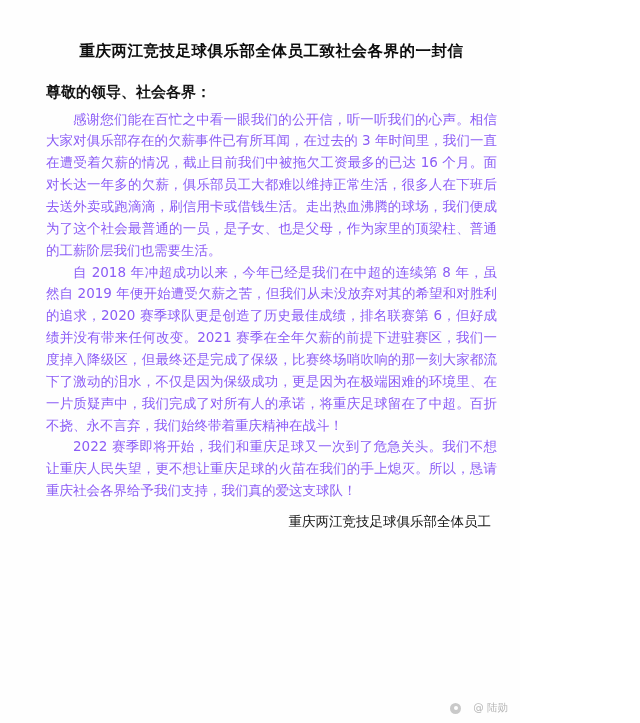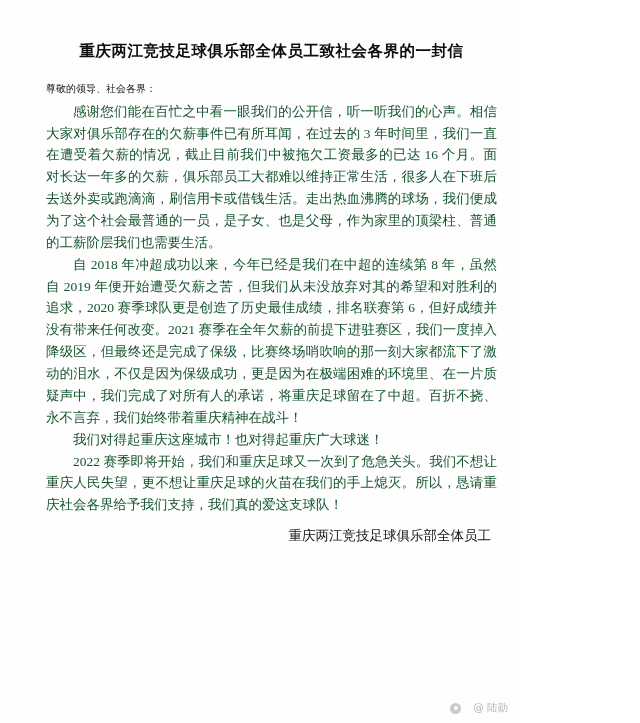--- a/index.html
+++ b/index.html
@@ -25,35 +25,35 @@
   .doc-title {
     text-align: center;
     font-size: 15.5px;
     font-weight: bold;
     letter-spacing: 0.5px;
     color: #0d0d0d;
     margin: 10px 0 18px 0;
     line-height: 1.5;
   }
   .salutation {
-    font-size: 10px;
+    font-size: 15px;
     line-height: 1.55;
     color: #141414;
     margin-bottom: 4px;
     text-align: justify;
+    font-weight: bold;
   }
   .para {
     font-size: 13.5px;
     line-height: 1.62;
-    color: #14532d;
+    color: #8b5cf6;
     text-align: justify;
     text-justify: inter-ideograph;
     text-indent: 2em;
     margin: 0;
-    font-family: Liberation Serif, serif;
   }
   .signature-block {
     margin-top: 8px;
     text-align: right;
     font-size: 13.5px;
     line-height: 1.7;
     color: #141414;
     padding-right: 6px;
   }
   .sign-line {
@@ -96,21 +96,20 @@
 <body>
 
 <div class="page">
 
   <div class="doc-title">重庆两江竞技足球俱乐部全体员工致社会各界的一封信</div>
 
   <div class="salutation">尊敬的领导、社会各界：</div>
 
   <p class="para">感谢您们能在百忙之中看一眼我们的公开信，听一听我们的心声。相信大家对俱乐部存在的欠薪事件已有所耳闻，在过去的 3 年时间里，我们一直在遭受着欠薪的情况，截止目前我们中被拖欠工资最多的已达 16 个月。面对长达一年多的欠薪，俱乐部员工大都难以维持正常生活，很多人在下班后去送外卖或跑滴滴，刷信用卡或借钱生活。走出热血沸腾的球场，我们便成为了这个社会最普通的一员，是子女、也是父母，作为家里的顶梁柱、普通的工薪阶层我们也需要生活。</p>
   <p class="para">自 2018 年冲超成功以来，今年已经是我们在中超的连续第 8 年，虽然自 2019 年便开始遭受欠薪之苦，但我们从未没放弃对其的希望和对胜利的追求，2020 赛季球队更是创造了历史最佳成绩，排名联赛第 6，但好成绩并没有带来任何改变。2021 赛季在全年欠薪的前提下进驻赛区，我们一度掉入降级区，但最终还是完成了保级，比赛终场哨吹响的那一刻大家都流下了激动的泪水，不仅是因为保级成功，更是因为在极端困难的环境里、在一片质疑声中，我们完成了对所有人的承诺，将重庆足球留在了中超。百折不挠、永不言弃，我们始终带着重庆精神在战斗！</p>
-  <p class="para">我们对得起重庆这座城市！也对得起重庆广大球迷！</p>
   <p class="para">2022 赛季即将开始，我们和重庆足球又一次到了危急关头。我们不想让重庆人民失望，更不想让重庆足球的火苗在我们的手上熄灭。所以，恳请重庆社会各界给予我们支持，我们真的爱这支球队！</p>
 
   <div class="signature-block">
     <span class="sign-line">重庆两江竞技足球俱乐部全体员工</span>
   </div>
 
   <div class="watermark">
     <span class="weibo-eye"></span>
     <span>@ 陆勋</span>
   </div>

